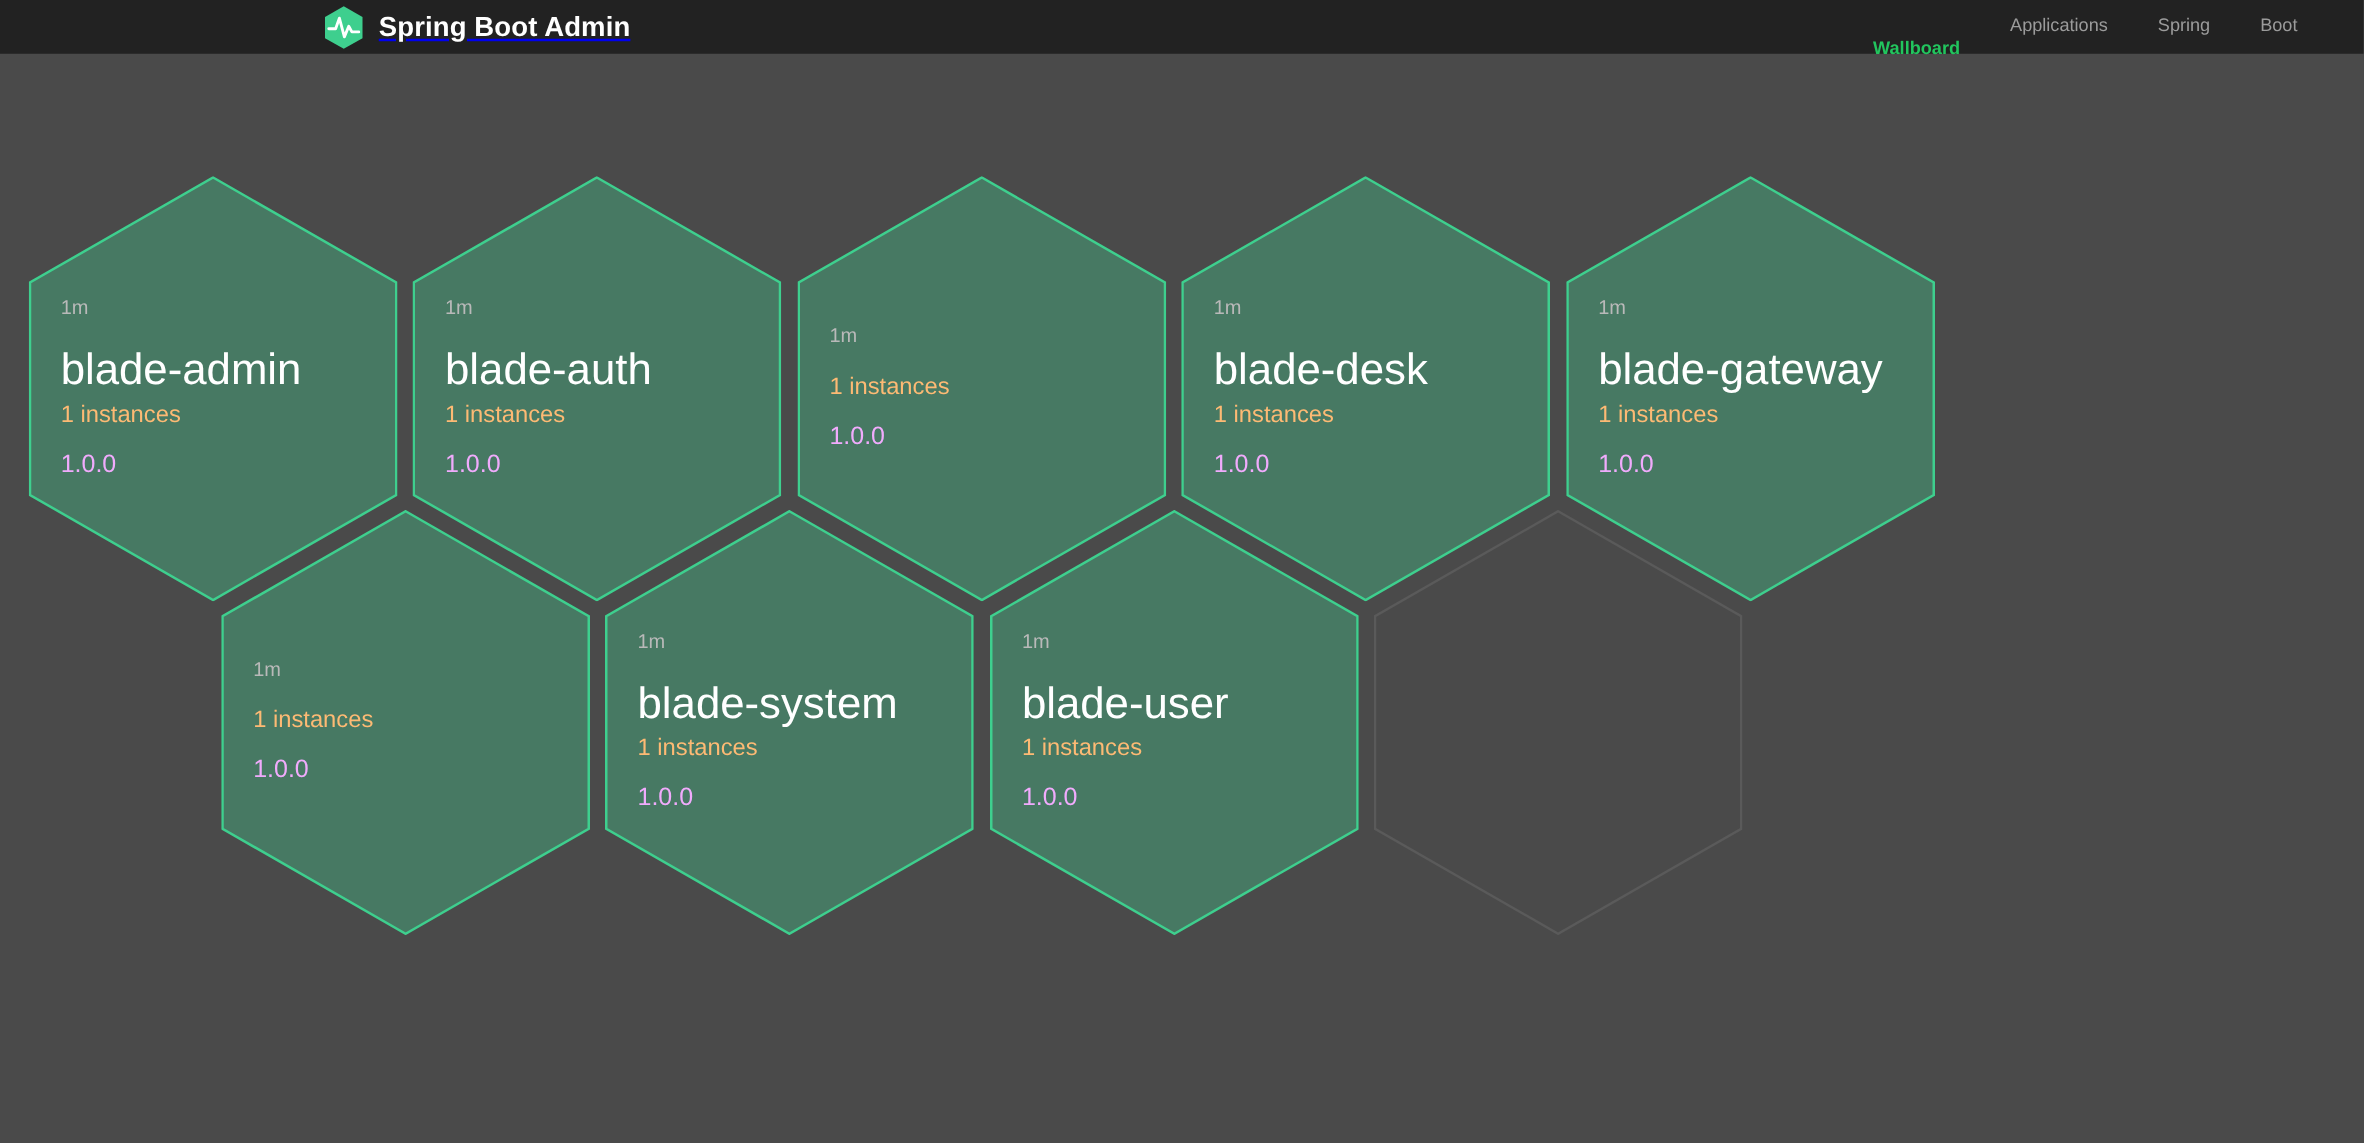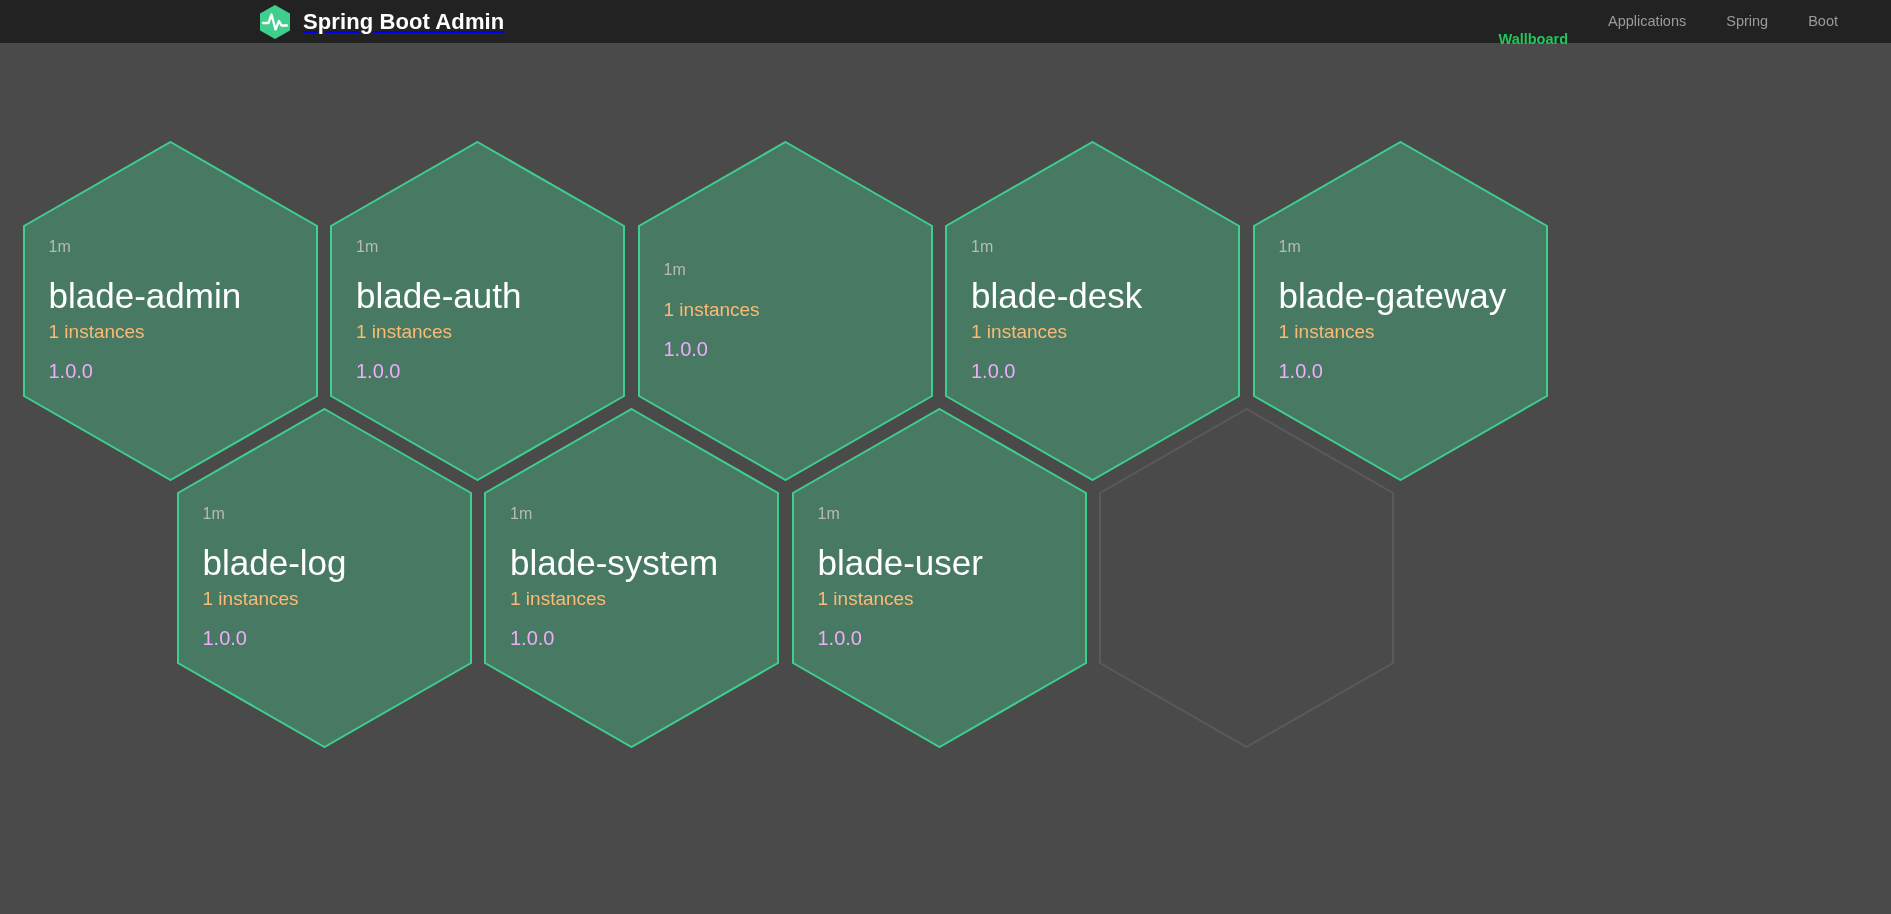--- a/index.html
+++ b/index.html
@@ -200,21 +200,20 @@
         <div class="hex-instances">1 instances</div>
         <div class="hex-version">1.0.0</div>
       </div>
     </div>
     <div class="hex" style="left: 176.5px; top: 365px;">
       <svg viewBox="0 0 295 340" preserveAspectRatio="none">
         <polygon class="poly" points="147.5,1 294,85 294,255 147.5,339 1,255 1,85"></polygon>
       </svg>
       <div class="hex-body">
         <div class="hex-status">1m</div>
-        <div class="hex-name">blade-log</div>
         <div class="hex-instances">1 instances</div>
         <div class="hex-version">1.0.0</div>
       </div>
     </div>
     <div class="hex" style="left: 484px; top: 365px;">
       <svg viewBox="0 0 295 340" preserveAspectRatio="none">
         <polygon class="poly" points="147.5,1 294,85 294,255 147.5,339 1,255 1,85"></polygon>
       </svg>
       <div class="hex-body">
         <div class="hex-status">1m</div>

